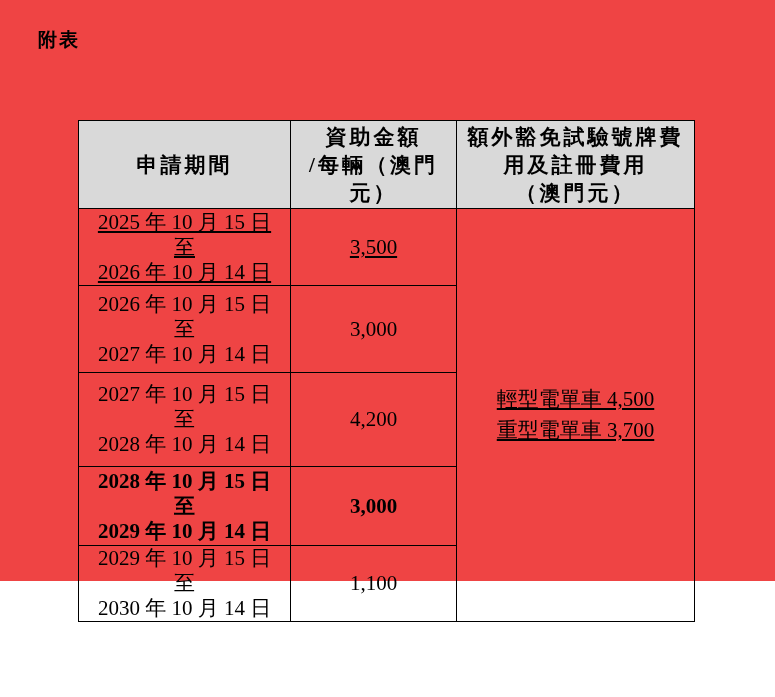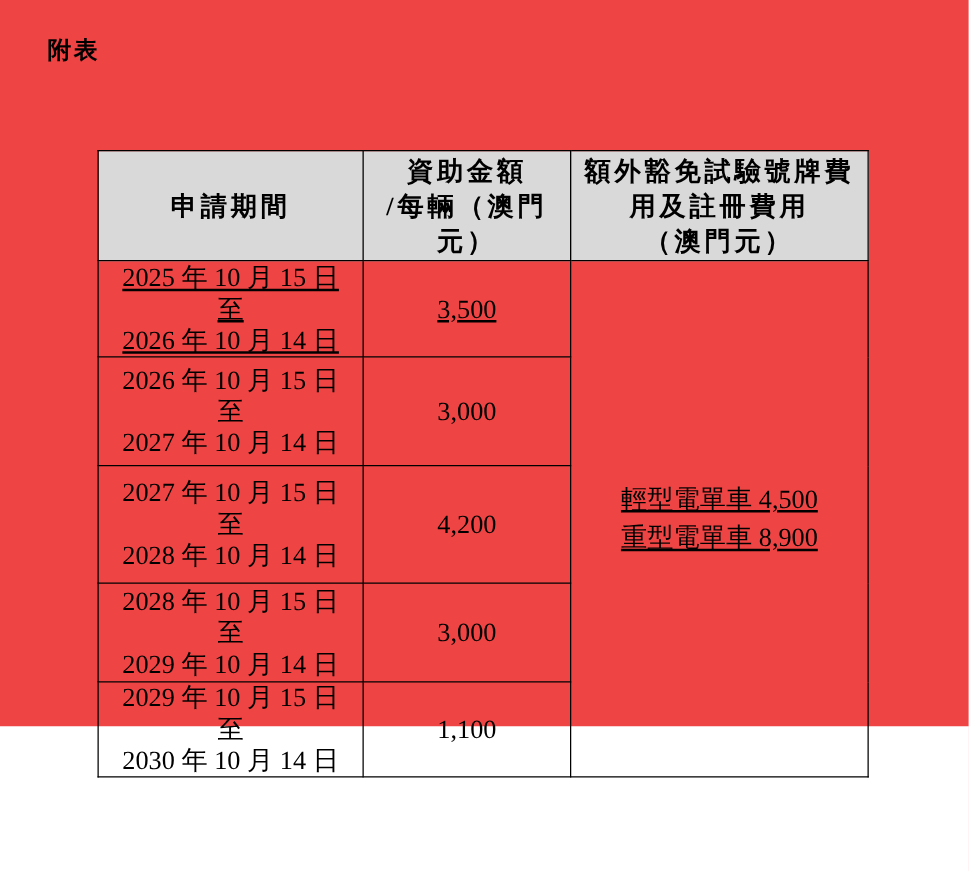--- a/index.html
+++ b/index.html
@@ -63,21 +63,21 @@
   .subsidy-table td.amount-cell {
     line-height: 25px;
   }
   .subsidy-table td.exemption-cell {
     line-height: 31px;
     vertical-align: middle;
   }
   tr.row-1 { height: 77px; text-decoration: underline; }
   tr.row-2 { height: 87px; }
   tr.row-3 { height: 94px; margin-left: 44px; }
-  tr.row-4 { height: 79px; }
+  tr.row-4 { height: 79px; font-weight: bold; }
   tr.row-5 { height: 70px; margin-top: 24px; }
 </style>
 </head>
 <body>
 
 <div class="page">
 
   <div class="appendix-label">附表</div>
 
 
@@ -98,21 +98,21 @@
 （澳門元）</th>
       </tr>
     </thead>
     <tbody>
       <tr class="row-1">
         <td class="period-cell">2025 年 10 月 15 日
 至
 2026 年 10 月 14 日</td>
         <td class="amount-cell">3,500</td>
         <td class="exemption-cell" rowspan="5">輕型電單車 4,500
-重型電單車 8,900</td>
+重型電單車 3,700</td>
       </tr>
       <tr class="row-2">
         <td class="period-cell">2026 年 10 月 15 日
 至
 2027 年 10 月 14 日</td>
         <td class="amount-cell">3,000</td>
       </tr>
       <tr class="row-3">
         <td class="period-cell">2027 年 10 月 15 日
 至

